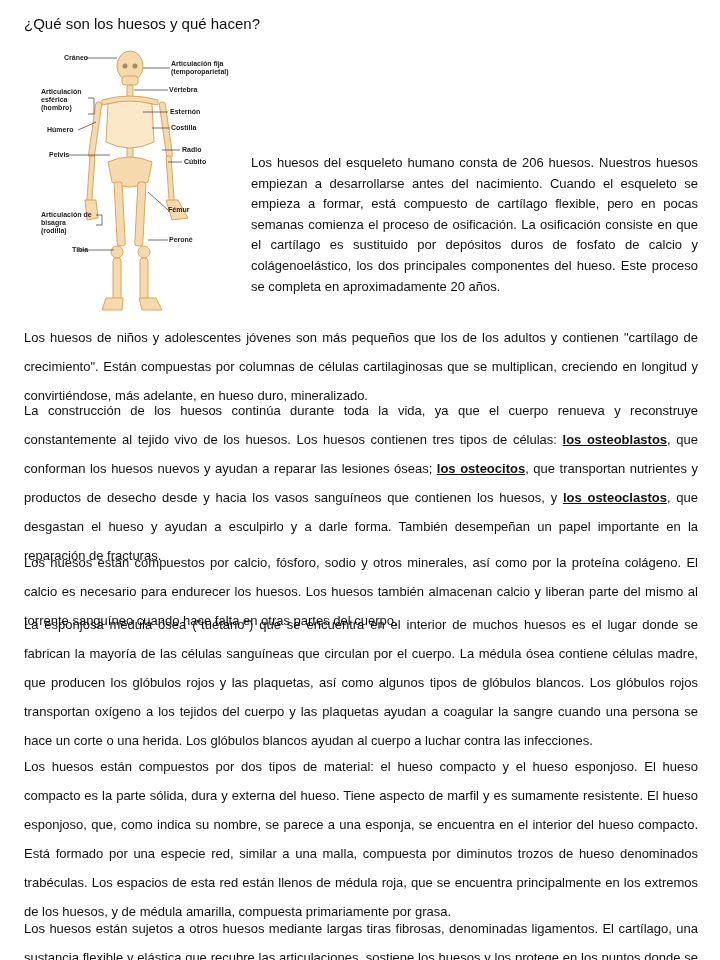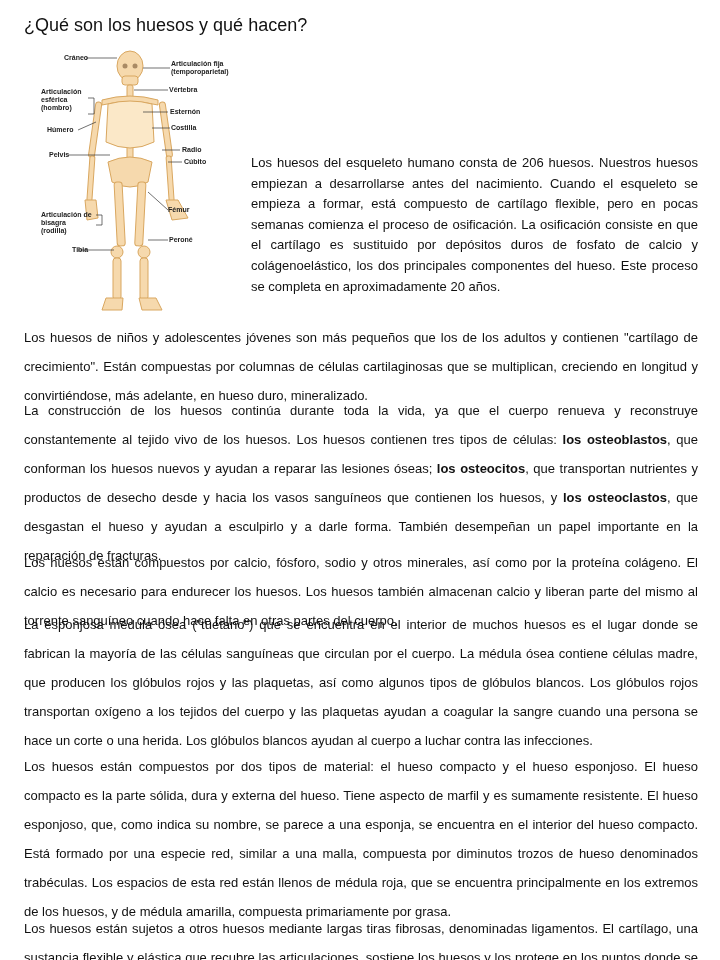--- a/index.html
+++ b/index.html
@@ -1,25 +1,25 @@
 <!DOCTYPE html>
 <html><head>
 <meta charset="utf-8">
 <style>
   html, body { margin: 0; padding: 0; background: #ffffff; }
   body { width: 720px; height: 960px; overflow: hidden; position: relative;
          font-family: "Liberation Sans", sans-serif; color: #111; }
-  .title { position: absolute; left: 24px; top: 15px; font-size: 18px; color: #111; }
+  .title { position: absolute; left: 24px; top: 15px; font-size: 15px; color: #111; }
   .figure { position: absolute; left: 30px; top: 42px; width: 222px; height: 272px; }
   .figure svg { position: absolute; left: 0; top: 0; }
   .lbl { position: absolute; font-size: 7px; font-weight: bold; line-height: 8px; color: #222; white-space: pre; }
   .para { position: absolute; left: 24px; width: 674px; font-size: 13px; line-height: 29px;
           text-align: justify; color: #111; }
   .intro { left: 251px; width: 447px; top: 153px; line-height: 20.6px; font-size: 13px; }
-  .para b { font-weight: bold; }
+  .para b { font-weight: bold; text-decoration: underline; }
 </style>
 </head>
 <body>
 
 <div class="title">¿Qué son los huesos y qué hacen?</div>
 
 <div class="figure">
   <svg width="222" height="272" viewBox="0 0 222 272">
     <g fill="#f6d9ad" stroke="#d9a760" stroke-width="1">
 

